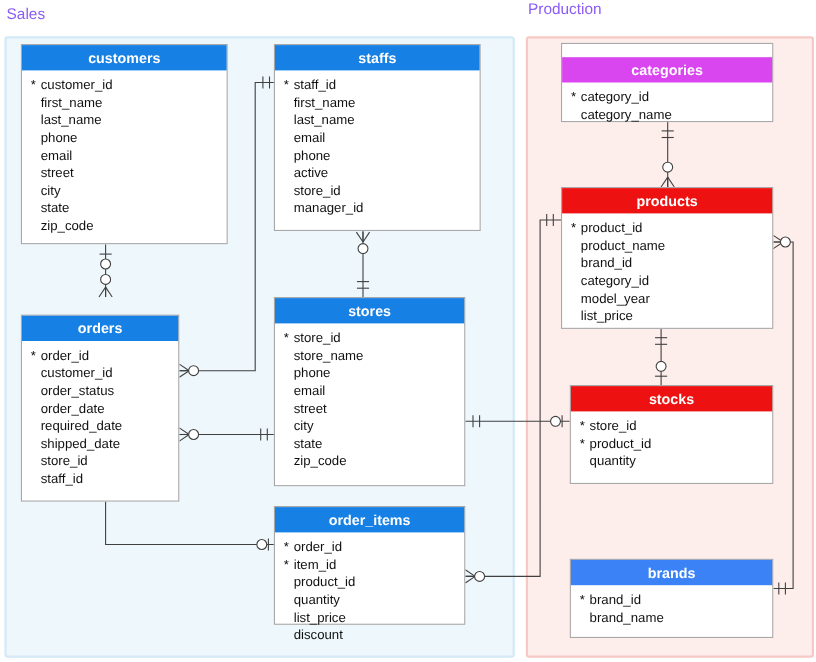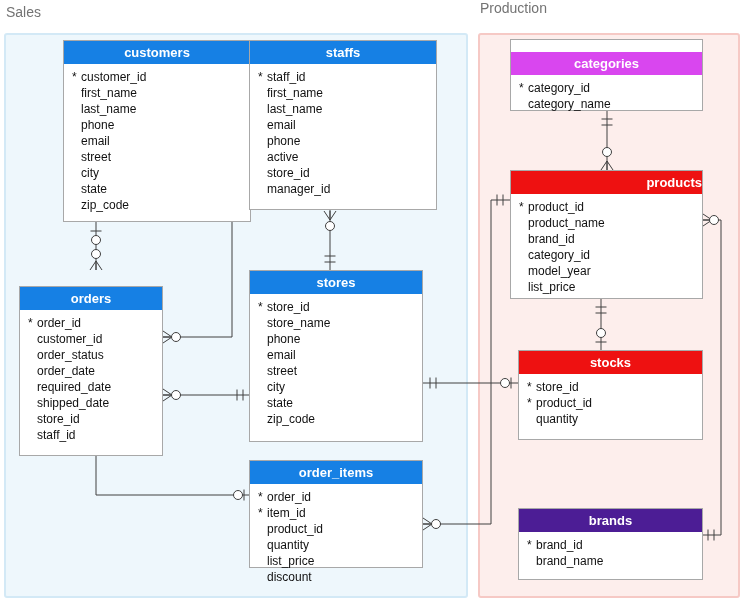--- a/index.html
+++ b/index.html
@@ -1,21 +1,21 @@
 <!DOCTYPE html>
 <html><head>
 <meta charset="utf-8">
 <style>
   html,body{margin:0;padding:0;background:#ffffff;}
   #canvas{position:relative;width:742px;height:602px;background:#ffffff;overflow:hidden;
           font-family:"Liberation Sans",sans-serif;}
   .region{position:absolute;box-sizing:border-box;border-radius:3px;}
   .region-sales{left:4px;top:33px;width:464px;height:565px;background:#eef7fc;border:2px solid #d3e9f6;}
   .region-production{left:478px;top:33px;width:262px;height:565px;background:#fdeeec;border:2px solid #f6c9c5;}
-  .region-label{position:absolute;font-size:14px;color:#737373;}
+  .region-label{position:absolute;font-size:14px;color:#8b5cf6;}
   .label-sales{left:6px;top:4px;}
   .label-production{left:480px;top:0px;}
   #connectors{position:absolute;left:0;top:0;z-index:2;}
   .er-table{position:absolute;z-index:3;background:#ffffff;border:1px solid #a8a8a8;box-sizing:border-box;}
   .er-table-header{height:23px;line-height:23px;text-align:center;color:#ffffff;font-weight:bold;font-size:13px;
                    overflow:hidden;}
   .er-fields{padding:5px 4px 0 8px;}
   .er-field{display:flex;font-size:12px;line-height:16px;color:#111111;white-space:nowrap;}
   .er-pk{width:9px;flex:0 0 9px;text-align:left;}
 </style>
@@ -116,21 +116,21 @@
         <polyline points="703,220 721,220 721,535 703,535" fill="none" stroke="#404040" stroke-width="1"></polyline>
         <line x1="712" y1="220" x2="703" y2="214" stroke="#404040" stroke-width="1"></line>
         <line x1="712" y1="220" x2="703" y2="220" stroke="#404040" stroke-width="1"></line>
         <line x1="712" y1="220" x2="703" y2="226" stroke="#404040" stroke-width="1"></line>
         <circle cx="714" cy="220" r="4.5" fill="#ffffff" stroke="#404040" stroke-width="1"></circle>
         <line x1="708" y1="529.5" x2="708" y2="540.5" stroke="#404040" stroke-width="1"></line>
         <line x1="714" y1="529.5" x2="714" y2="540.5" stroke="#404040" stroke-width="1"></line>
       </g>
     </svg>
   <div id="tables-layer">
-      <div class="er-table" style="left: 19px; top: 40px; width: 188px; height: 182px; border-color: rgb(168, 168, 168); margin-left: 44px;">
+      <div class="er-table" style="left: 19px; top: 40px; width: 188px; height: 182px; border-color: rgb(168, 168, 168);">
     <div class="er-table-header" style="background: rgb(22, 128, 228);">customers</div>
     <div class="er-fields">
           <div class="er-field">
             <span class="er-pk">*</span>
             <span>customer_id</span>
           </div>
           <div class="er-field">
             <span class="er-pk"></span>
             <span>first_name</span>
           </div>
@@ -311,21 +311,21 @@
             <span class="er-pk">*</span>
             <span>category_id</span>
           </div>
           <div class="er-field">
             <span class="er-pk"></span>
             <span>category_name</span>
           </div>
         </div>
   </div>
       <div class="er-table" style="left: 510px; top: 170px; width: 193px; height: 129px; border-color: rgb(168, 168, 168);">
-    <div class="er-table-header" style="background: rgb(238, 17, 17); text-align: right;">products</div>
+    <div class="er-table-header" style="background: rgb(238, 17, 17);">products</div>
     <div class="er-fields">
           <div class="er-field">
             <span class="er-pk">*</span>
             <span>product_id</span>
           </div>
           <div class="er-field">
             <span class="er-pk"></span>
             <span>product_name</span>
           </div>
           <div class="er-field">
@@ -357,21 +357,21 @@
             <span class="er-pk">*</span>
             <span>product_id</span>
           </div>
           <div class="er-field">
             <span class="er-pk"></span>
             <span>quantity</span>
           </div>
         </div>
   </div>
       <div class="er-table" style="left: 518px; top: 508px; width: 185px; height: 72px; border-color: rgb(168, 168, 168);">
-    <div class="er-table-header" style="background: #4c1d95;">brands</div>
+    <div class="er-table-header" style="background: #3b82f6;">brands</div>
     <div class="er-fields">
           <div class="er-field">
             <span class="er-pk">*</span>
             <span>brand_id</span>
           </div>
           <div class="er-field">
             <span class="er-pk"></span>
             <span>brand_name</span>
           </div>
         </div>

